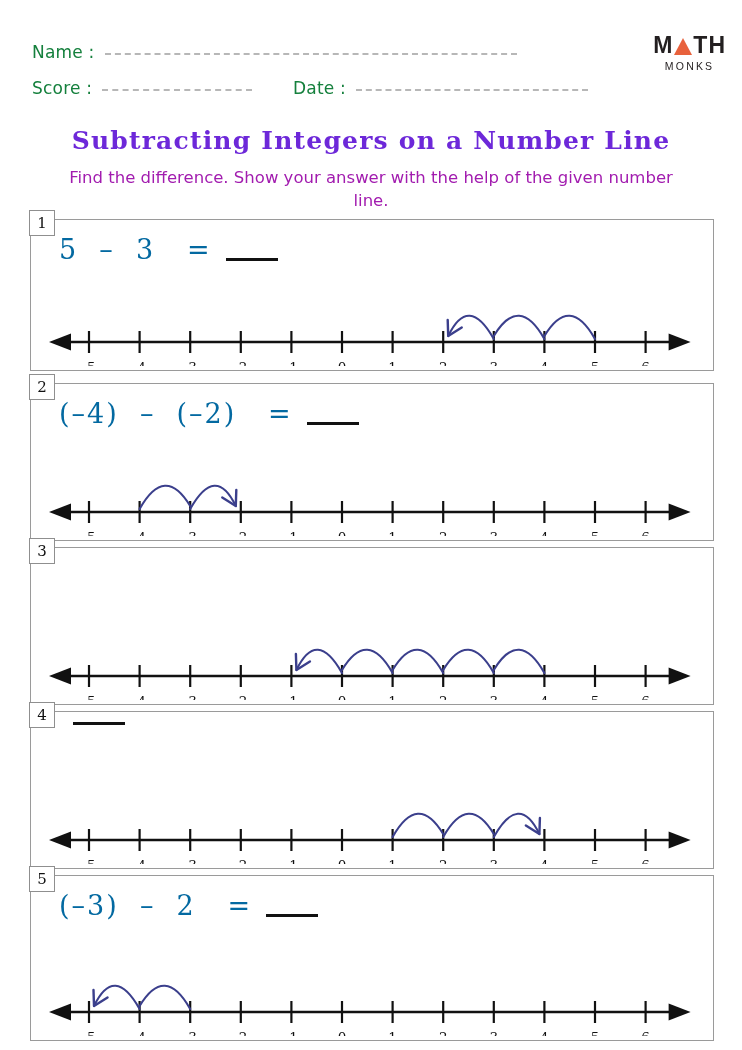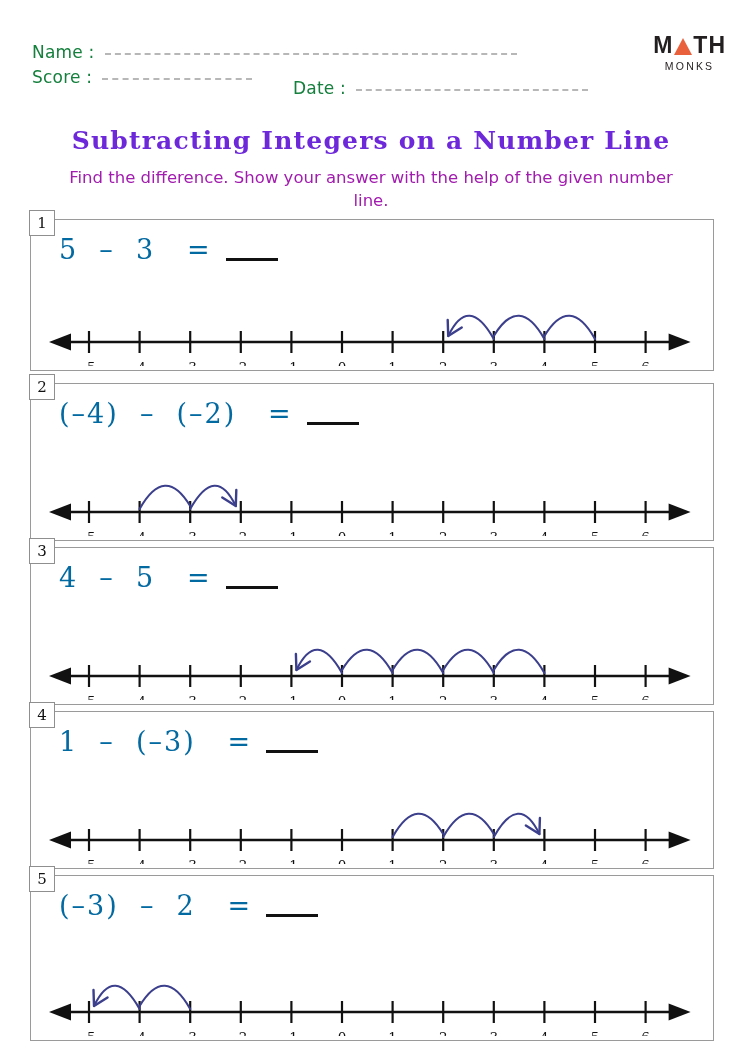--- a/index.html
+++ b/index.html
@@ -36,21 +36,21 @@
     white-space: nowrap;
   }
   .field-dash {
     border-bottom: 2px dashed #b7b7b7;
     height: 0;
     position: relative;
     top: -3px;
   }
 
   .row-name { left: 32px; top: 42px; }
-  .row-score { left: 32px; top: 67px; }
+  .row-score { left: 32px; top: 78px; }
   .row-date  { left: 293px; top: 78px; }
 
   .dash-name  { width: 412px; margin-left: 10px; }
   .dash-score { width: 150px; margin-left: 10px; }
   .dash-date  { width: 232px; margin-left: 10px; }
 
   
   .logo {
     position: absolute;
     right: 16px;
@@ -269,21 +269,20 @@
           <line x1="614.6" y1="61" x2="614.6" y2="83" stroke="#111111" stroke-width="2.2"></line>
           <text x="614.6" y="102" text-anchor="middle" font-family="&quot;DejaVu Serif&quot;, serif" font-size="13.5" fill="#111">6</text>
           <path d="M 108.6 69 Q 133.89999999999998 24 159.2 66" fill="none" stroke="#3b3f8c" stroke-width="2.1" stroke-linecap="round"></path>
           <path d="M 159.2 69 Q 184.5 24 204.8 66" fill="none" stroke="#3b3f8c" stroke-width="2.1" stroke-linecap="round"></path>
           <path d="M 191.261831229642 57.47251582556125 L 204.8 66 L 205.30084312239526 50.00784079097668" fill="none" stroke="#3b3f8c" stroke-width="2.4" stroke-linecap="round" stroke-linejoin="round"></path>
         </svg>
       </div>
     </div>
     <div class="problem" style="top: 547px; height: 158px;">
       <div class="badge">3</div>
-      <div class="equation"><span>4  –  5   =</span><span class="blank"></span></div>
       <div class="numberline-wrap" style="top: 56px;">
         <svg width="684" height="96" viewBox="0 0 684 96">
           <line x1="28" y1="72" x2="649.6" y2="72" stroke="#111111" stroke-width="2.6"></line>
           <polygon points="18,72 40,63.5 40,80.5" fill="#111111"></polygon>
           <polygon points="659.6,72 637.6,63.5 637.6,80.5" fill="#111111"></polygon>
           <line x1="58" y1="61" x2="58" y2="83" stroke="#111111" stroke-width="2.2"></line>
           <text x="58" y="102" text-anchor="middle" font-family="&quot;DejaVu Serif&quot;, serif" font-size="13.5" fill="#111">-5</text>
           <line x1="108.6" y1="61" x2="108.6" y2="83" stroke="#111111" stroke-width="2.2"></line>
           <text x="108.6" y="102" text-anchor="middle" font-family="&quot;DejaVu Serif&quot;, serif" font-size="13.5" fill="#111">-4</text>
           <line x1="159.2" y1="61" x2="159.2" y2="83" stroke="#111111" stroke-width="2.2"></line>
@@ -310,21 +309,21 @@
           <path d="M 462.80000000000007 69 Q 437.5000000000001 24 412.2000000000001 66" fill="none" stroke="#3b3f8c" stroke-width="2.1" stroke-linecap="round"></path>
           <path d="M 412.2000000000001 69 Q 386.9000000000001 24 361.6000000000001 66" fill="none" stroke="#3b3f8c" stroke-width="2.1" stroke-linecap="round"></path>
           <path d="M 361.6000000000001 69 Q 336.30000000000007 24 311.0000000000001 66" fill="none" stroke="#3b3f8c" stroke-width="2.1" stroke-linecap="round"></path>
           <path d="M 311.0000000000001 69 Q 285.7000000000001 24 265.4000000000001 66" fill="none" stroke="#3b3f8c" stroke-width="2.1" stroke-linecap="round"></path>
           <path d="M 264.8991568776048 50.00784079097668 L 265.4000000000001 66 L 278.9381687703581 57.472515825561246" fill="none" stroke="#3b3f8c" stroke-width="2.4" stroke-linecap="round" stroke-linejoin="round"></path>
         </svg>
       </div>
     </div>
     <div class="problem" style="top: 711px; height: 158px;">
       <div class="badge">4</div>
-      <div class="equation"><span>1  –  (–3)   =</span><span class="blank"></span></div>
+      <div class="equation"><span class="blank"></span></div>
       <div class="numberline-wrap" style="top: 56px;">
         <svg width="684" height="96" viewBox="0 0 684 96">
           <line x1="28" y1="72" x2="649.6" y2="72" stroke="#111111" stroke-width="2.6"></line>
           <polygon points="18,72 40,63.5 40,80.5" fill="#111111"></polygon>
           <polygon points="659.6,72 637.6,63.5 637.6,80.5" fill="#111111"></polygon>
           <line x1="58" y1="61" x2="58" y2="83" stroke="#111111" stroke-width="2.2"></line>
           <text x="58" y="102" text-anchor="middle" font-family="&quot;DejaVu Serif&quot;, serif" font-size="13.5" fill="#111">-5</text>
           <line x1="108.6" y1="61" x2="108.6" y2="83" stroke="#111111" stroke-width="2.2"></line>
           <text x="108.6" y="102" text-anchor="middle" font-family="&quot;DejaVu Serif&quot;, serif" font-size="13.5" fill="#111">-4</text>
           <line x1="159.2" y1="61" x2="159.2" y2="83" stroke="#111111" stroke-width="2.2"></line>

